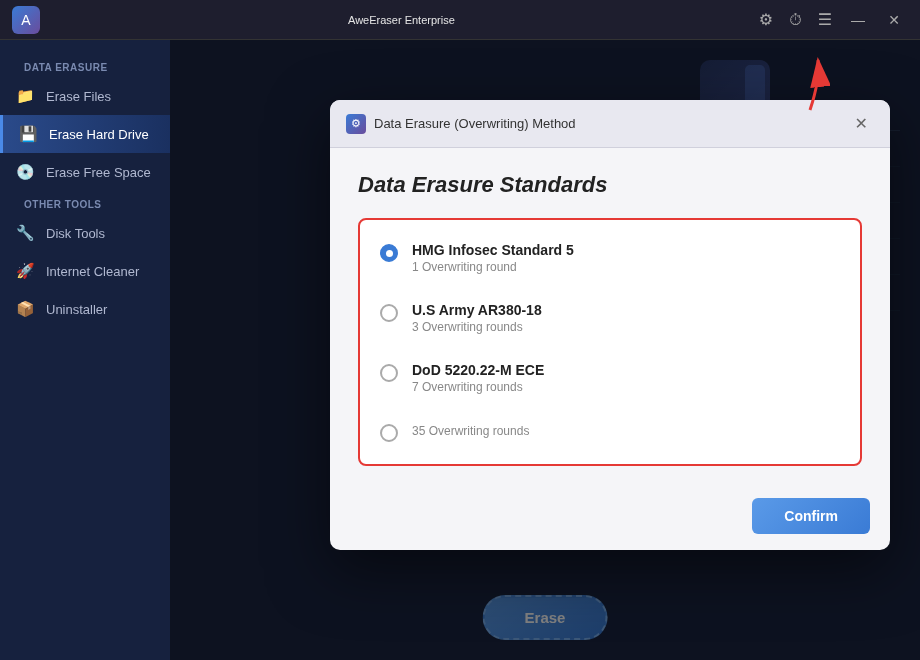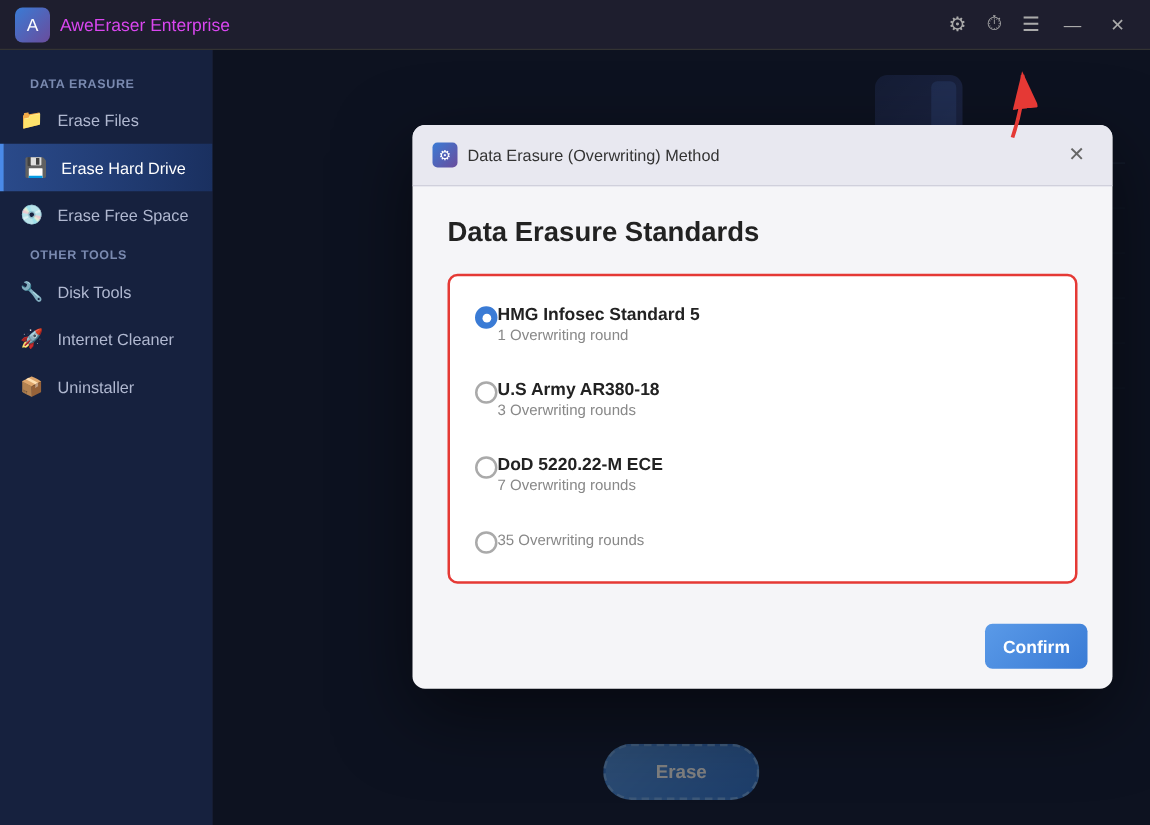--- a/index.html
+++ b/index.html
@@ -27,23 +27,24 @@
       background: linear-gradient(135deg, #3a7bd5, #6a4c9c);
       border-radius: 6px;
       margin-right: 8px;
       display: flex;
       align-items: center;
       justify-content: center;
       color: white;
       font-size: 14px;
     }
     .title-bar-text {
-      color: #d946ef;
-      font-size: 14px;
+      color: #e5e5e5;
+      font-size: 11px;
       flex: 1;
+      text-align: center;
     }
     .title-bar-controls {
       display: flex;
       gap: 8px;
       align-items: center;
     }
     .title-bar-icon {
       color: #aaa;
       font-size: 16px;
       cursor: pointer;
@@ -246,32 +247,34 @@
     }
 
     .dialog-body {
       padding: 24px 28px 20px;
     }
     .dialog-heading {
       font-size: 22px;
       font-weight: 600;
       color: #222;
       margin-bottom: 20px;
+      font-style: italic;
     }
 
     
     .standards-list {
       border: 2px solid #e53935;
       border-radius: 8px;
       padding: 8px 0;
       background: white;
     }
     .standard-item {
       display: flex;
       align-items: flex-start;
+      gap: 14px;
       padding: 14px 20px;
       cursor: pointer;
     }
     .radio-btn {
       width: 18px;
       height: 18px;
       border-radius: 50%;
       border: 2px solid #aaa;
       background: white;
       flex-shrink: 0;
@@ -305,21 +308,21 @@
     .dialog-footer {
       padding: 12px 20px 16px;
       display: flex;
       justify-content: flex-end;
     }
     .confirm-btn {
       background: linear-gradient(135deg, #5a9ae8, #3a7bd5);
       color: white;
       border: none;
       border-radius: 6px;
-      padding: 10px 14px;
+      padding: 10px 32px;
       font-size: 14px;
       font-weight: 600;
       cursor: pointer;
     }
 
     
     .arrow-annotation {
       position: absolute;
       top: 10px;
       right: 90px;

